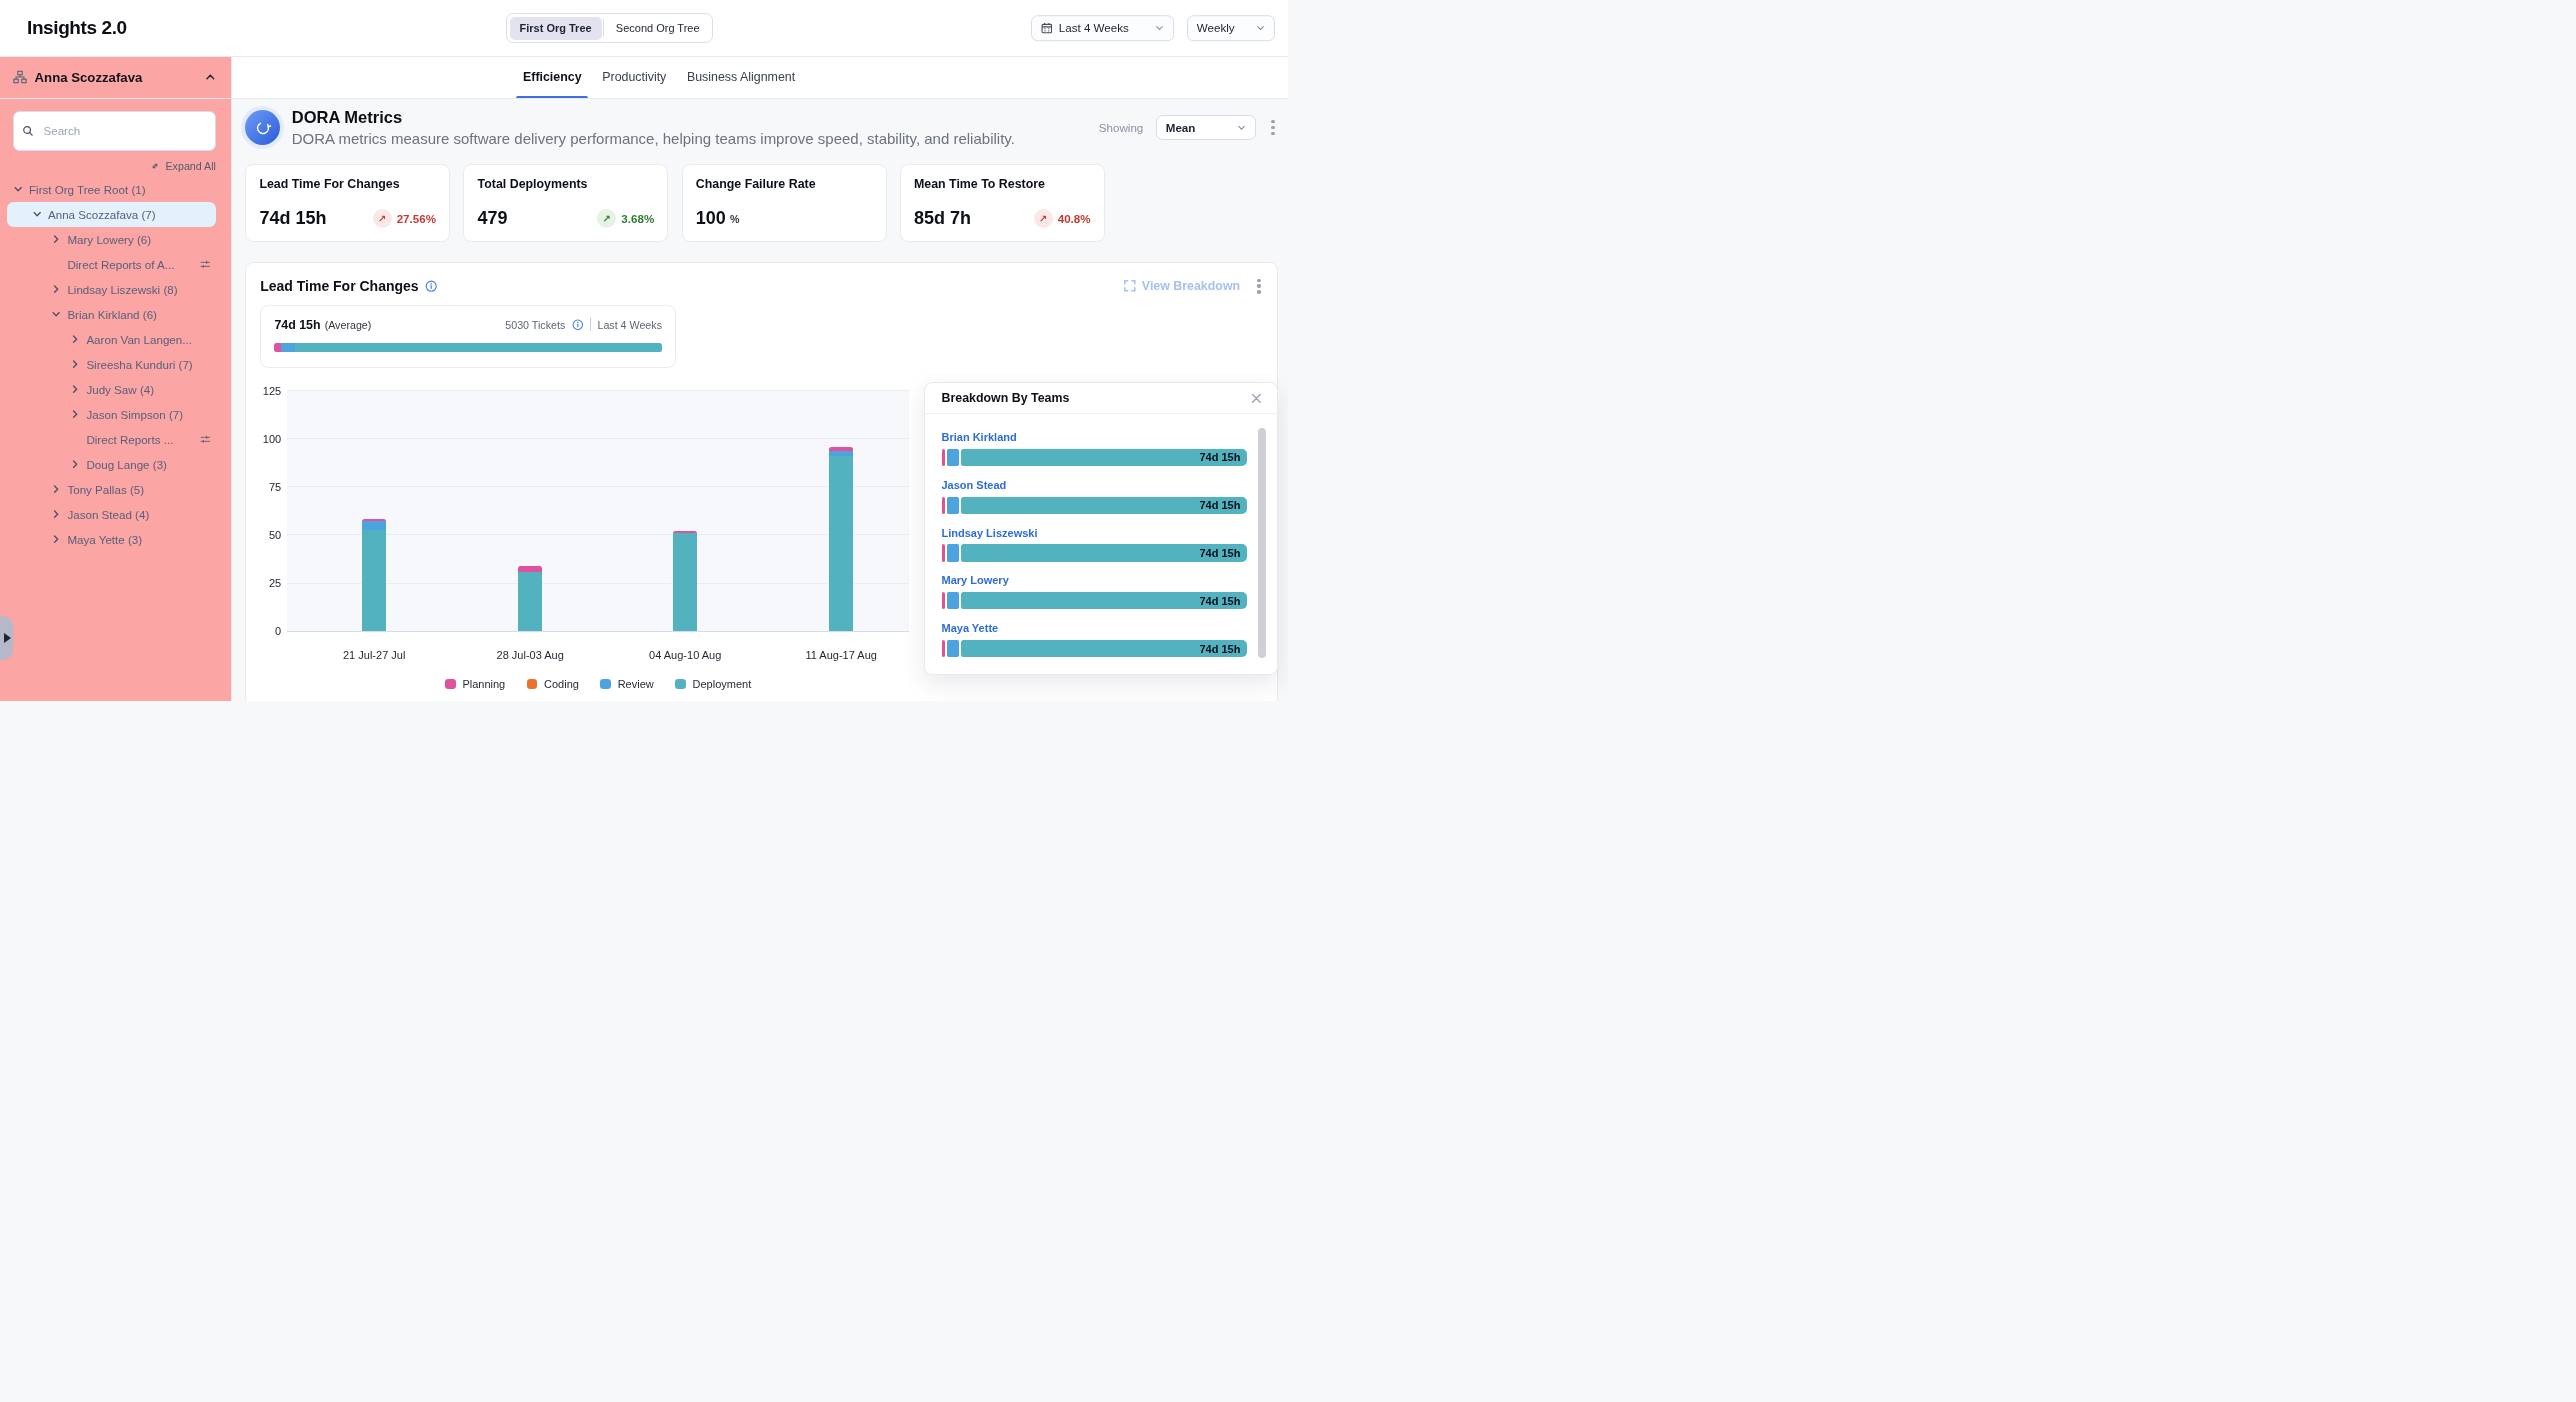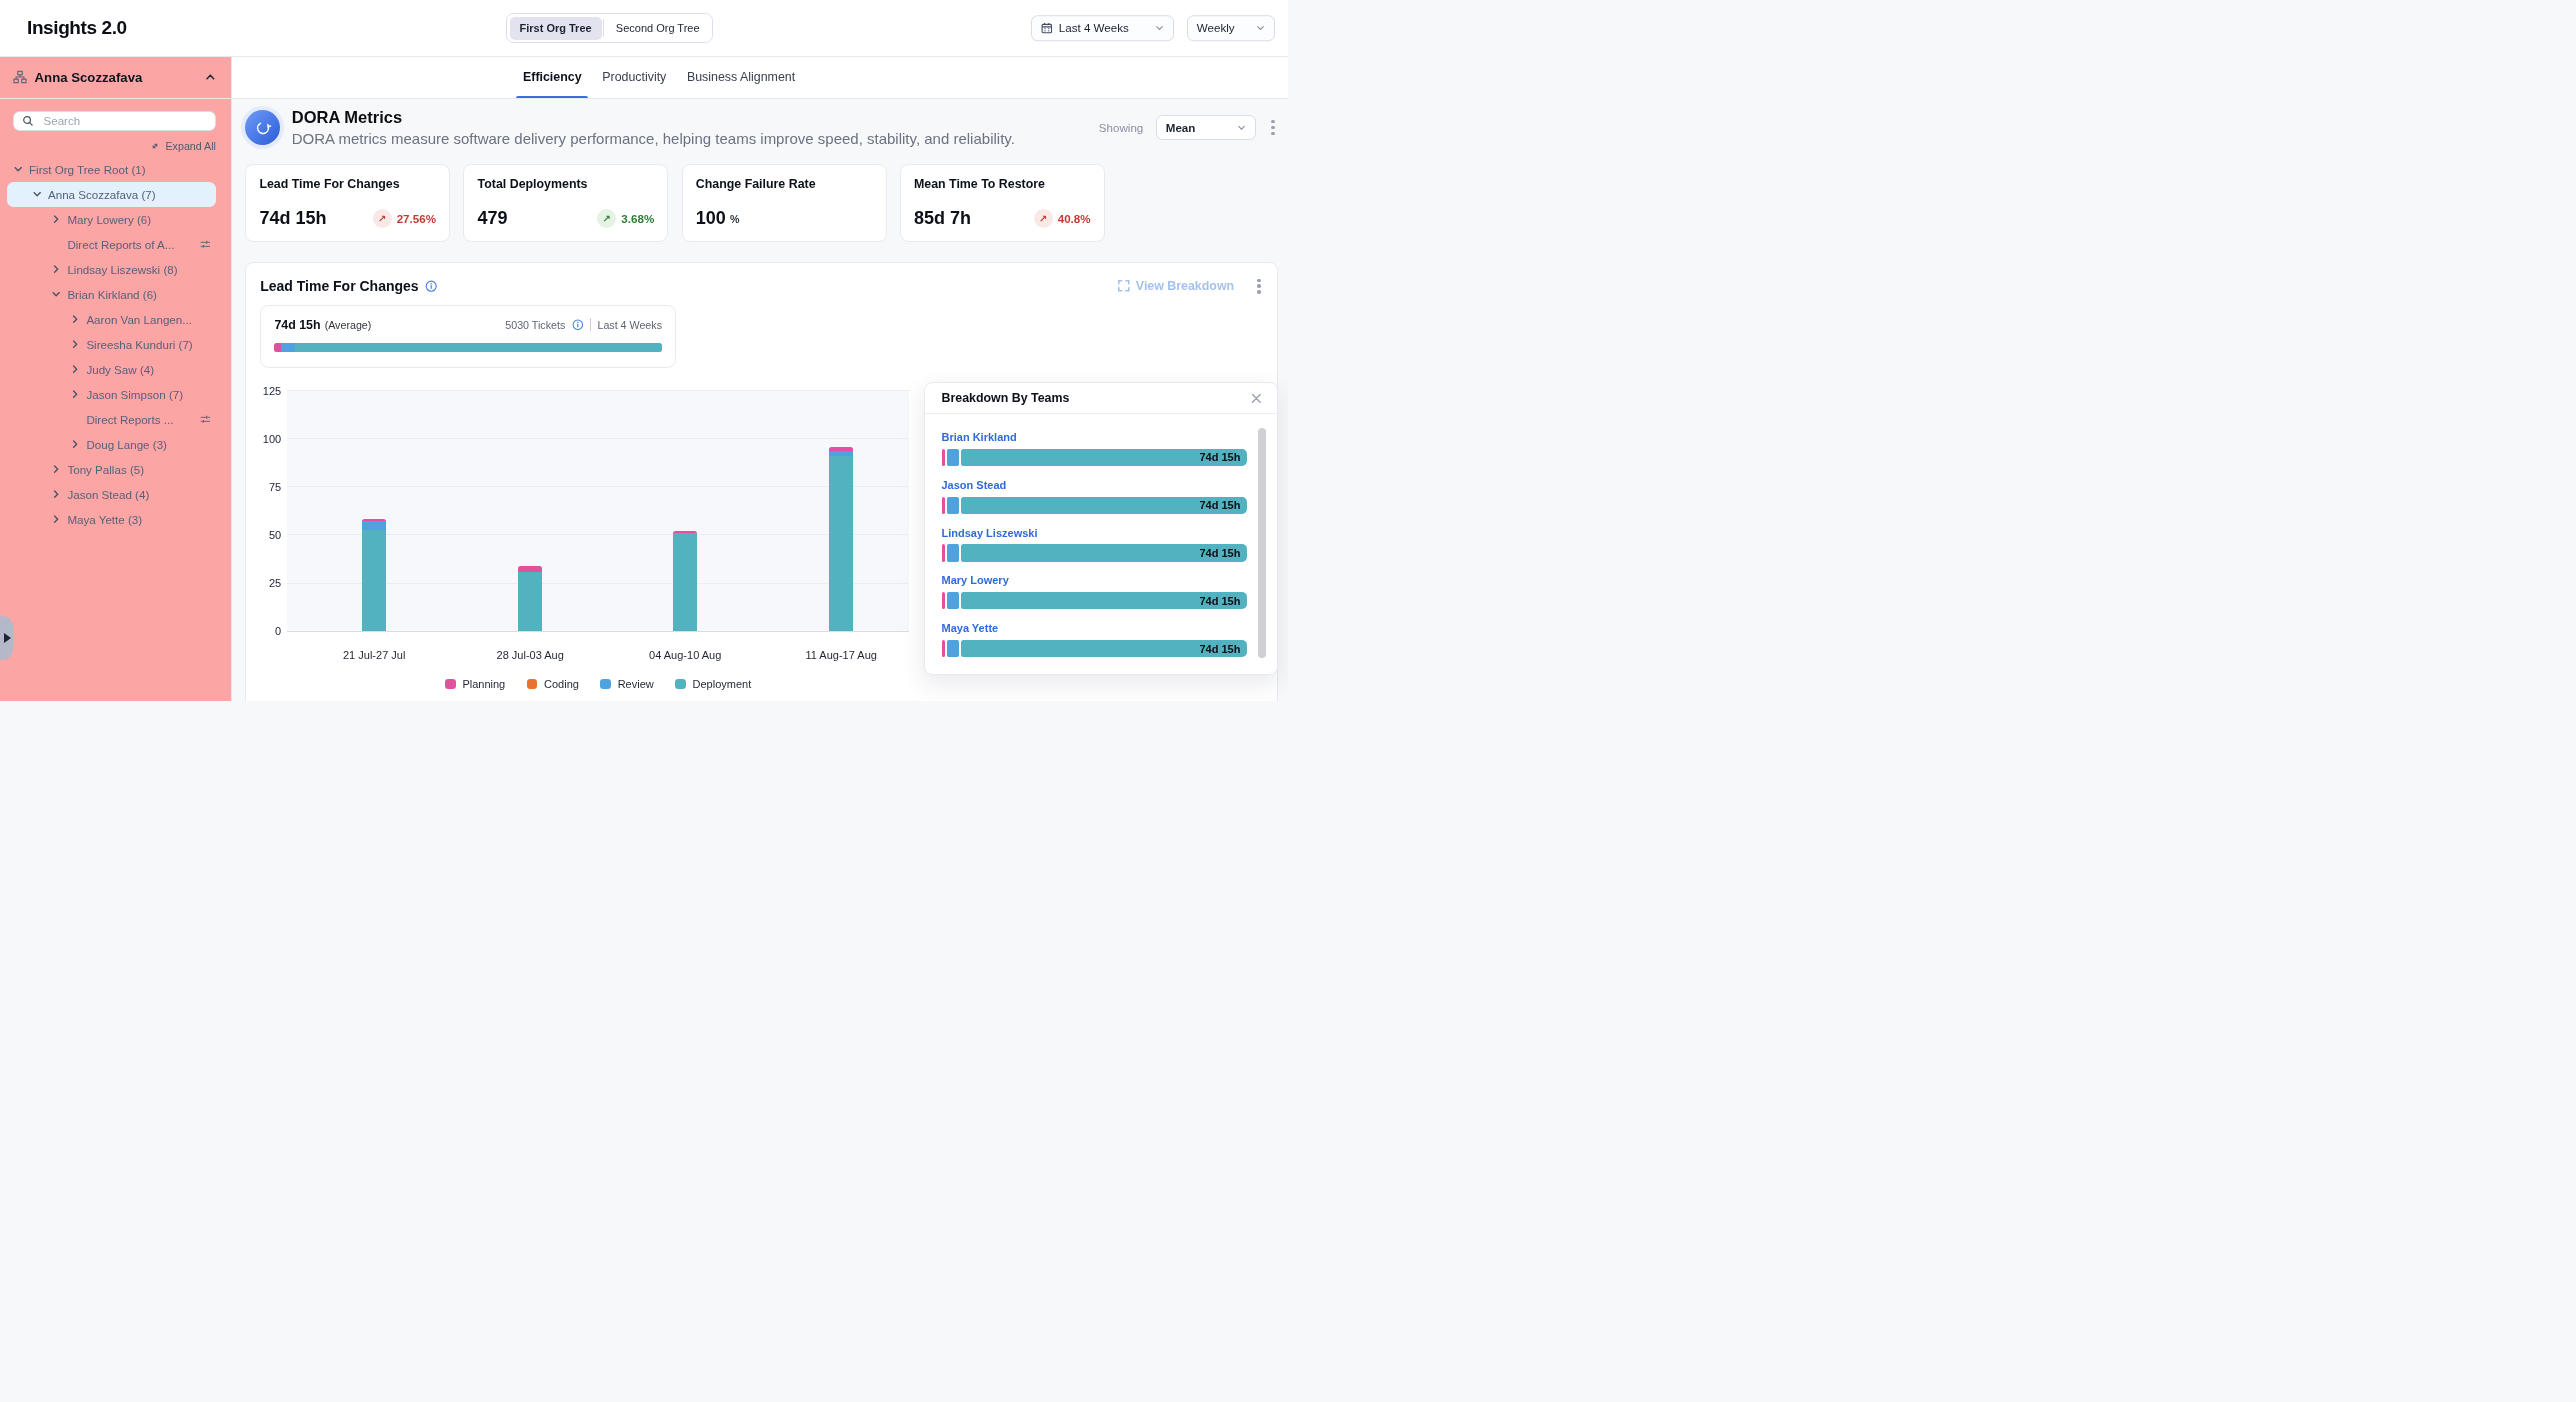--- a/index.html
+++ b/index.html
@@ -20,21 +20,21 @@
   .select{display:flex;align-items:center;gap:6.6px;border:0.8px solid #d8dbe8;border-radius:6.6px;background:#fcfdff;height:25.6px;padding:0 9px;font-size:11.6px;color:#1a2230;box-sizing:border-box;cursor:pointer;}
   .select .grow{flex:1}
   .sel-range{width:143px;}
   .sel-weekly{width:88px;}
   .sel-mean{width:100px;font-weight:700;background:#fff;}
   
   .sidebar{position:absolute;top:56px;left:0;width:232px;bottom:0;background:#fca5a5;border-right:0.8px solid #e6e8ee;box-sizing:border-box;z-index:2;}
   .sb-header{height:43px;border-bottom:0.8px solid #e8e9ee;display:flex;align-items:center;padding:0 13.2px;gap:7.4px;box-sizing:border-box;}
   .sb-name{font-size:13.2px;font-weight:700;color:#10141c;flex:1;}
   .sb-collapse{cursor:pointer;display:flex;padding:2.5px;}
-  .search-wrap{margin:11.6px 15px 0 13.2px;border:0.8px solid #d9dce8;border-radius:6.6px;height:20px;display:flex;align-items:center;gap:7.4px;padding:0 8.3px;box-sizing:border-box;background:#fff;}
+  .search-wrap{margin:11.6px 15px 0 13.2px;border:0.8px solid #d9dce8;border-radius:6.6px;height:40px;display:flex;align-items:center;gap:7.4px;padding:0 8.3px;box-sizing:border-box;background:#fff;}
   .search-input{border:none;outline:none;font-size:11.6px;color:#3a4150;flex:1;background:transparent;font-family:inherit;min-width:0;}
   .search-input::placeholder{color:#9aa3b5;}
   .expand-all{display:flex;justify-content:flex-end;align-items:center;gap:5px;margin:9px 15px 3.3px;font-size:10.7px;color:#525c6e;cursor:pointer;}
   .tree{margin-top:5px;}
   .tree-row{height:25px;display:flex;align-items:center;gap:5.8px;margin:0 15px 0 6.6px;border-radius:6.6px;font-size:11.6px;color:#57607a;cursor:pointer;box-sizing:border-box;}
   .tree-row.selected{background:#e2f1fc;}
   .chev-box{width:10px;display:flex;justify-content:center;flex:none;}
   .chev-box.open svg{transform:rotate(90deg);}
   .tree-label{white-space:nowrap;overflow:hidden;text-overflow:ellipsis;}
   .row-spacer{flex:1;}
@@ -66,21 +66,21 @@
   .badge-circle{width:19px;height:19px;border-radius:50%;display:flex;align-items:center;justify-content:center;font-size:10px;font-weight:700;}
   .tone-bad .badge-circle{background:#f9e9e6;color:#c23b33;}
   .tone-bad .delta{color:#c23b33;}
   .tone-good .badge-circle{background:#e4f3e4;color:#2e7d32;}
   .tone-good .delta{color:#2e7d32;}
   .delta{font-size:11.6px;font-weight:700;}
   
   .chart-card{position:absolute;top:163px;left:13.2px;width:1033px;height:545px;background:#fff;border:0.8px solid #e9eaf0;border-radius:8.3px;box-sizing:border-box;}
   .cc-head{display:flex;align-items:center;padding:12.4px 13.2px 0 14px;}
   .cc-title{font-size:14px;font-weight:800;color:#0c1018;display:flex;align-items:center;gap:6.6px;}
-  .cc-right{margin-left:auto;display:flex;align-items:center;gap:20px;}
+  .cc-right{margin-left:auto;display:flex;align-items:center;gap:14px;}
   .view-breakdown{display:flex;align-items:center;gap:5.8px;color:#a5c1ee;font-size:12.4px;font-weight:700;cursor:pointer;}
   .summary-card{position:absolute;top:42px;left:14px;width:416px;height:63px;border:0.8px solid #e9eaf0;border-radius:8.3px;box-sizing:border-box;padding:11.6px 13.2px;background:#fff;}
   .sum-row{display:flex;align-items:center;font-size:10.7px;color:#5d6575;}
   .sum-value{font-size:12.4px;font-weight:800;color:#0c1018;margin-right:4.1px;}
   .sum-note{font-size:10.7px;color:#30363f;}
   .sum-right{margin-left:auto;display:flex;align-items:center;gap:6.6px;}
   .sum-divider{width:0.8px;height:12.4px;background:#c9cdd8;}
   .sum-bar{display:flex;height:9px;border-radius:2.5px;overflow:hidden;margin-top:11.6px;}
   
   .ylabels{position:absolute;left:0;top:128px;width:35px;height:240px;}

